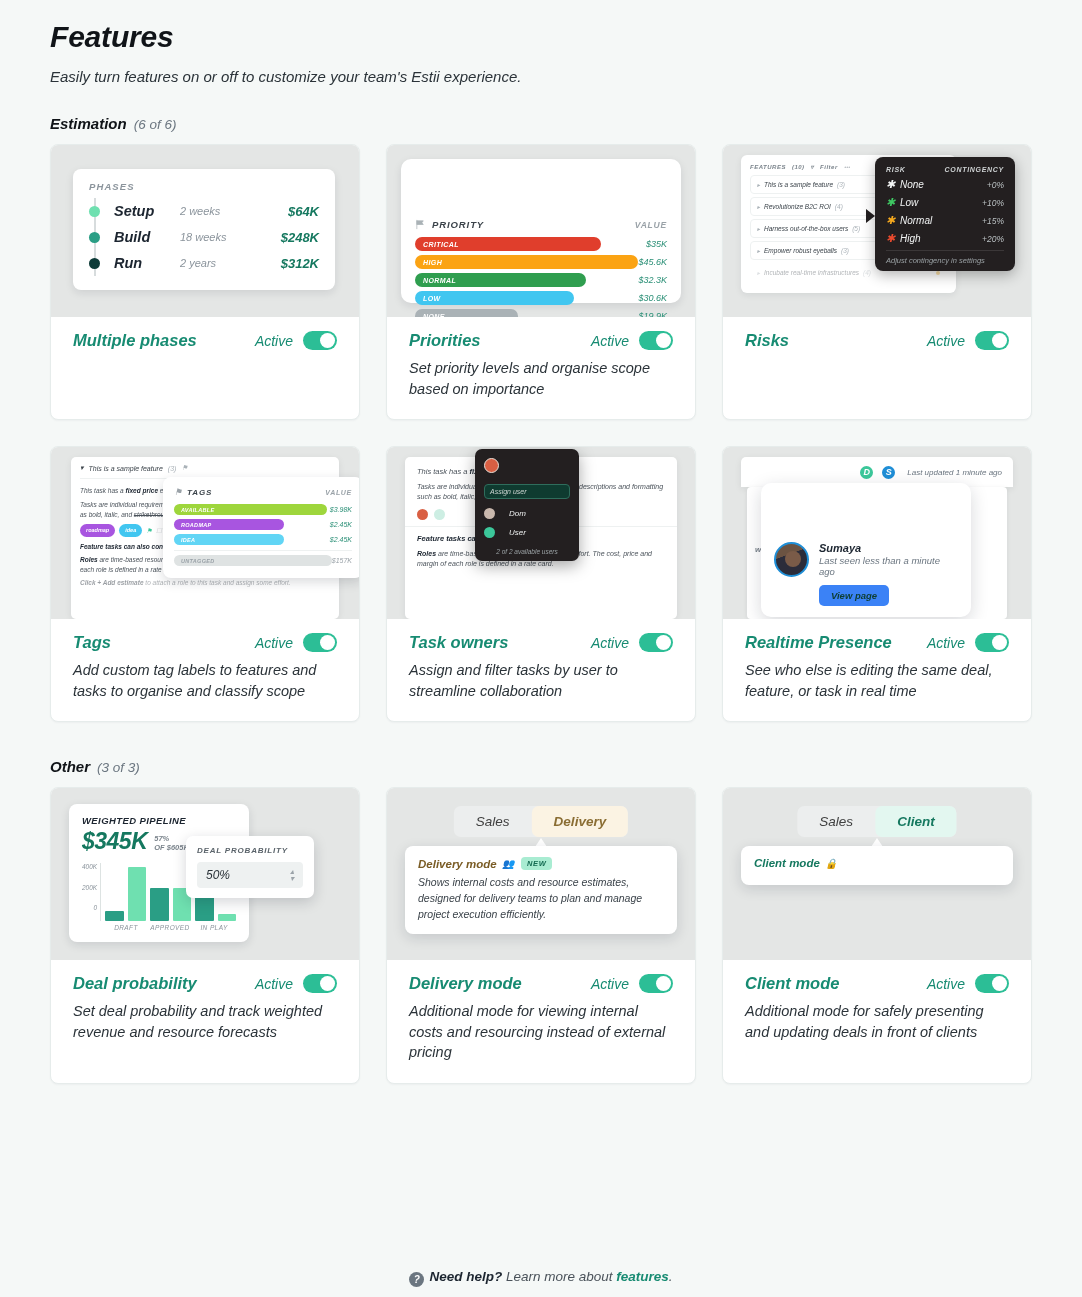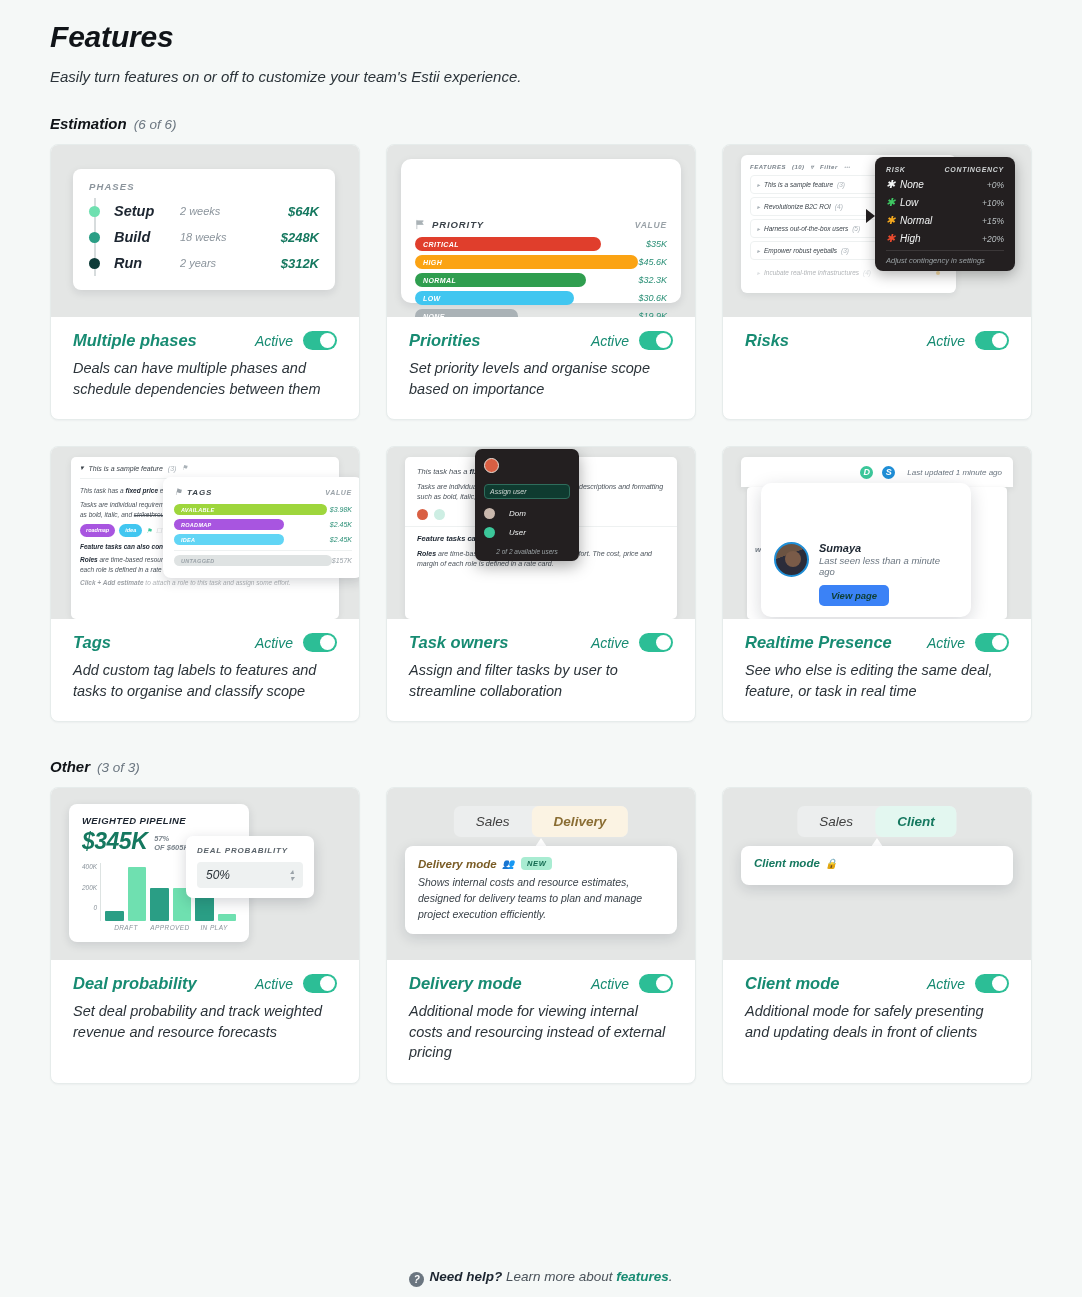--- a/index.html
+++ b/index.html
@@ -226,21 +226,20 @@
             </div>
           </div>
         </div>
       </div>
       <div class="card-body">
         <div class="card-head">
           <span class="card-title">Multiple phases</span>
           <span class="active-lbl">Active</span>
           <span class="toggle"></span>
         </div>
-        <div class="card-desc">Deals can have multiple phases and schedule dependencies between them</div>
       </div>
     </div>
 
     <div class="card">
       <div class="preview">
         <div class="pr-panel">
           <div class="pr-hdr">
             <svg class="flag" viewBox="0 0 12 12">
                 <path d="M2 1v10M2 2h7l-1.4 2L9 6H2z" fill="#aab2b6" stroke="#aab2b6" stroke-width="0.8"></path>
               </svg>

